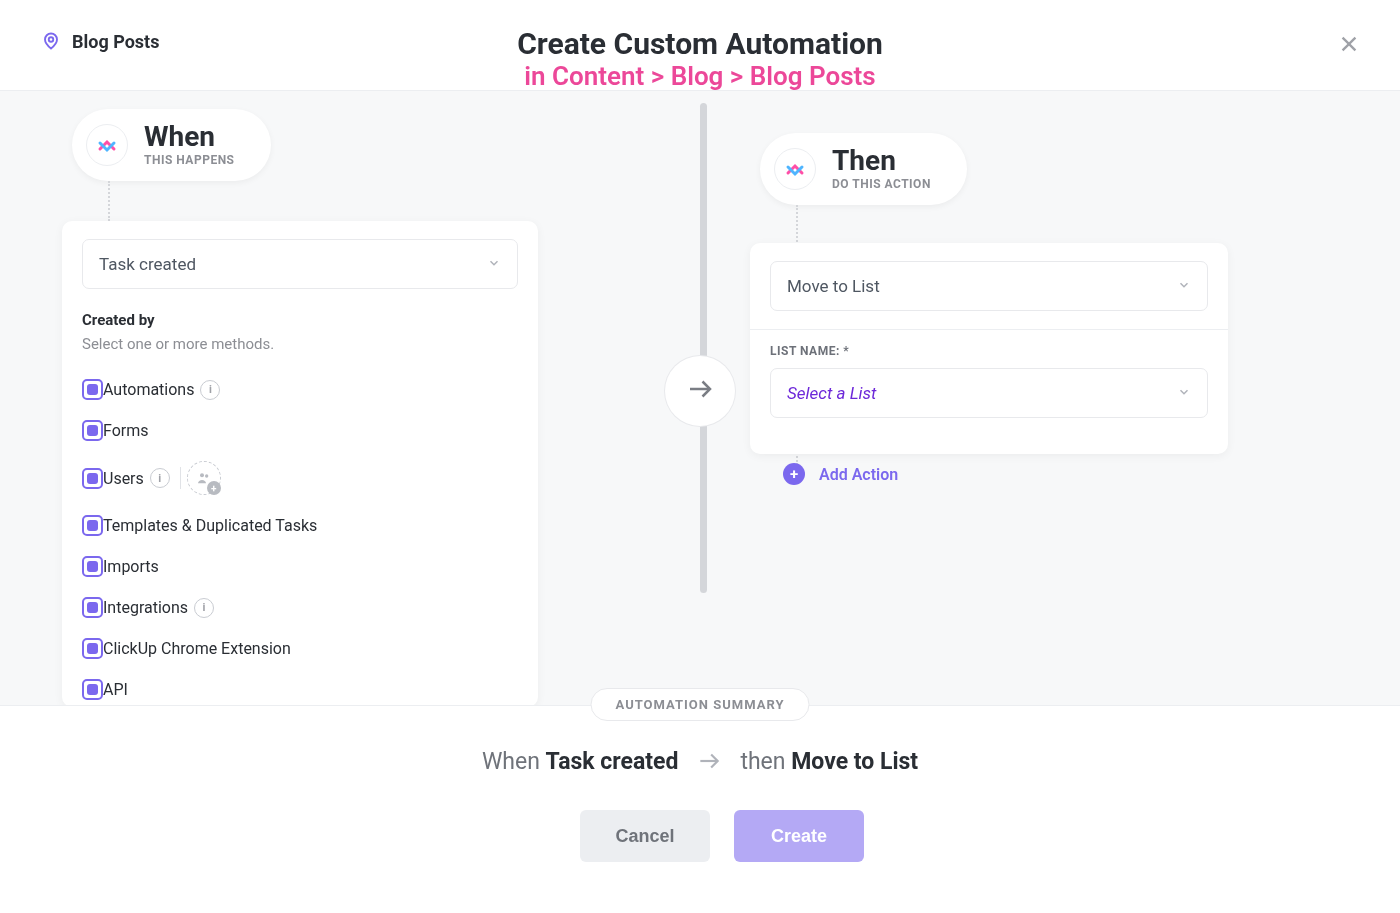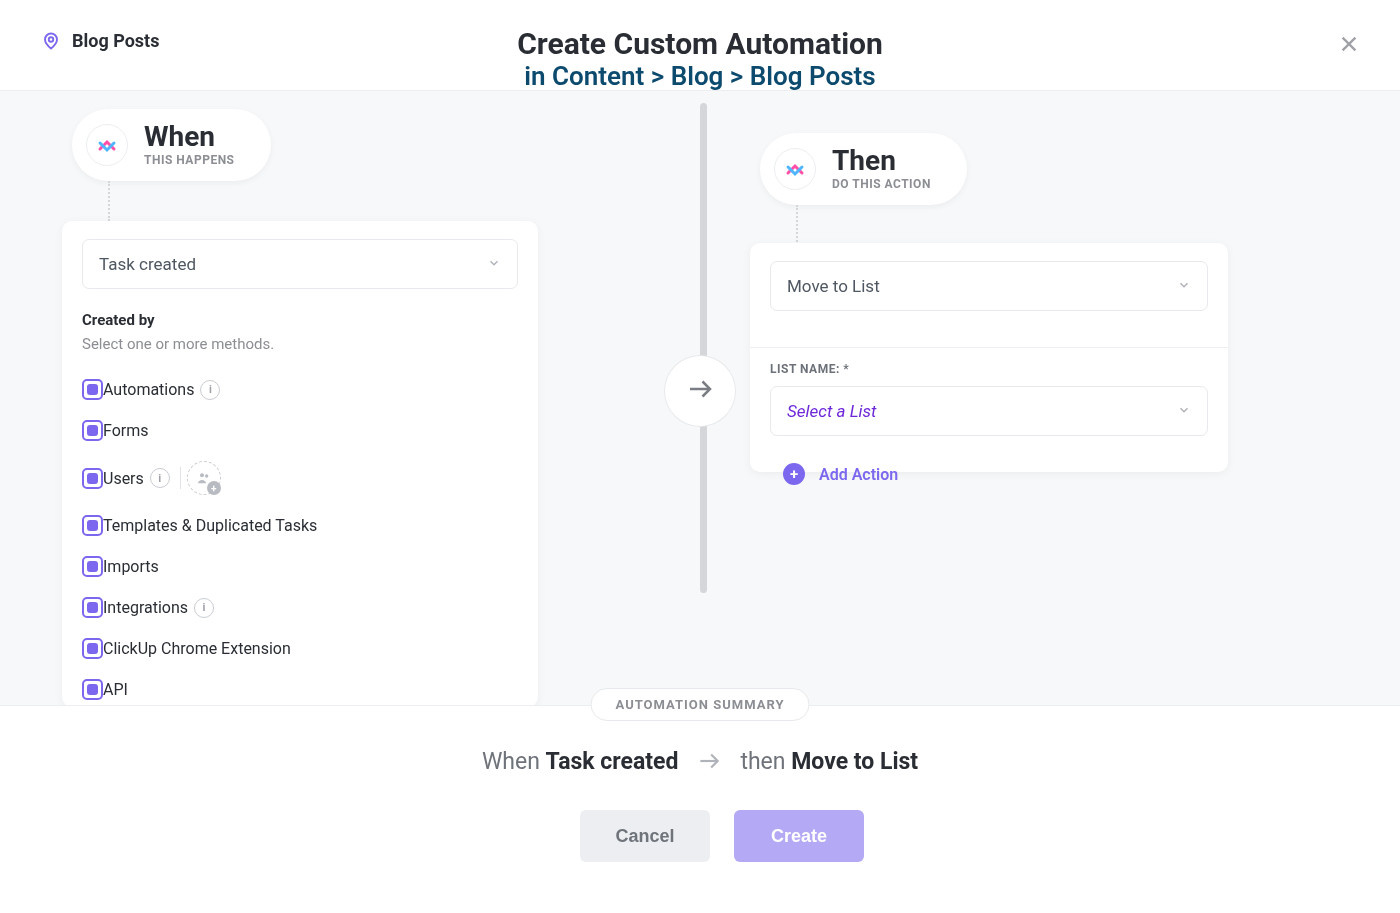--- a/index.html
+++ b/index.html
@@ -18,40 +18,41 @@
     position: relative;
     height: 90px;
     padding-top: 26px;
     background: #fff;
   }
   .breadcrumb {
     position: absolute;
     left: 40px;
     top: 30px;
     display: flex;
+    align-items: center;
     gap: 10px;
     font-size: 18px;
     font-weight: 700;
     color: #2a2e34;
   }
   .breadcrumb-icon {
     width: 22px; height: 22px;
     display: flex; align-items: center; justify-content: center;
     color: #7b68ee;
   }
   .title-block { text-align: center; }
   .title-main {
     font-size: 30px;
     font-weight: 700;
     color: #2a2e34;
   }
   .title-path {
     font-size: 26px;
     font-weight: 600;
-    color: #0c4a6e;
+    color: #ec4899;
     margin-top: 0px;
   }
   .close-btn {
     position: absolute;
     right: 34px;
     top: 28px;
     width: 34px; height: 34px;
     display: flex; align-items: center; justify-content: center;
     color: #9fa1a7;
     cursor: pointer;
@@ -214,21 +215,21 @@
     width:14px; height:14px; border-radius:50%;
     background:#b8bbc1; color:#fff; font-size:10px; font-weight:700;
     display:flex; align-items:center; justify-content:center;
   }
   .divider-v {
     width:1px; height:22px; background:#e1e3e7; margin-left:10px; flex-shrink:0;
   }
 
   .then-sep {
     border-top: 1px solid #eceef1;
-    margin: 36px -20px 0 -20px;
+    margin: 18px -20px 0 -20px;
     padding: 14px 20px 16px 20px;
   }
   .then-label {
     font-size: 12px;
     font-weight: 700;
     letter-spacing: .5px;
     color: #6d7179;
     margin-bottom: 10px;
   }
 

